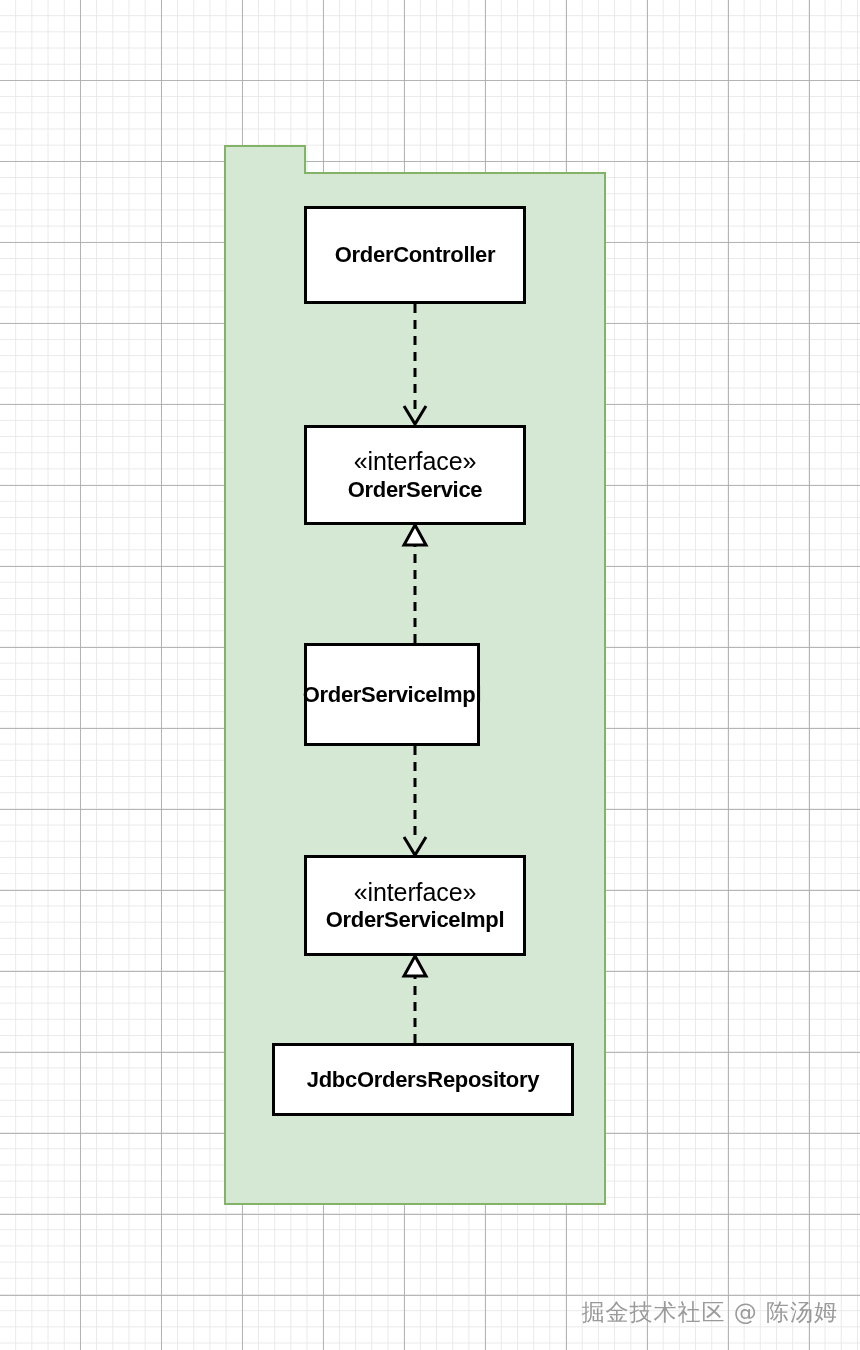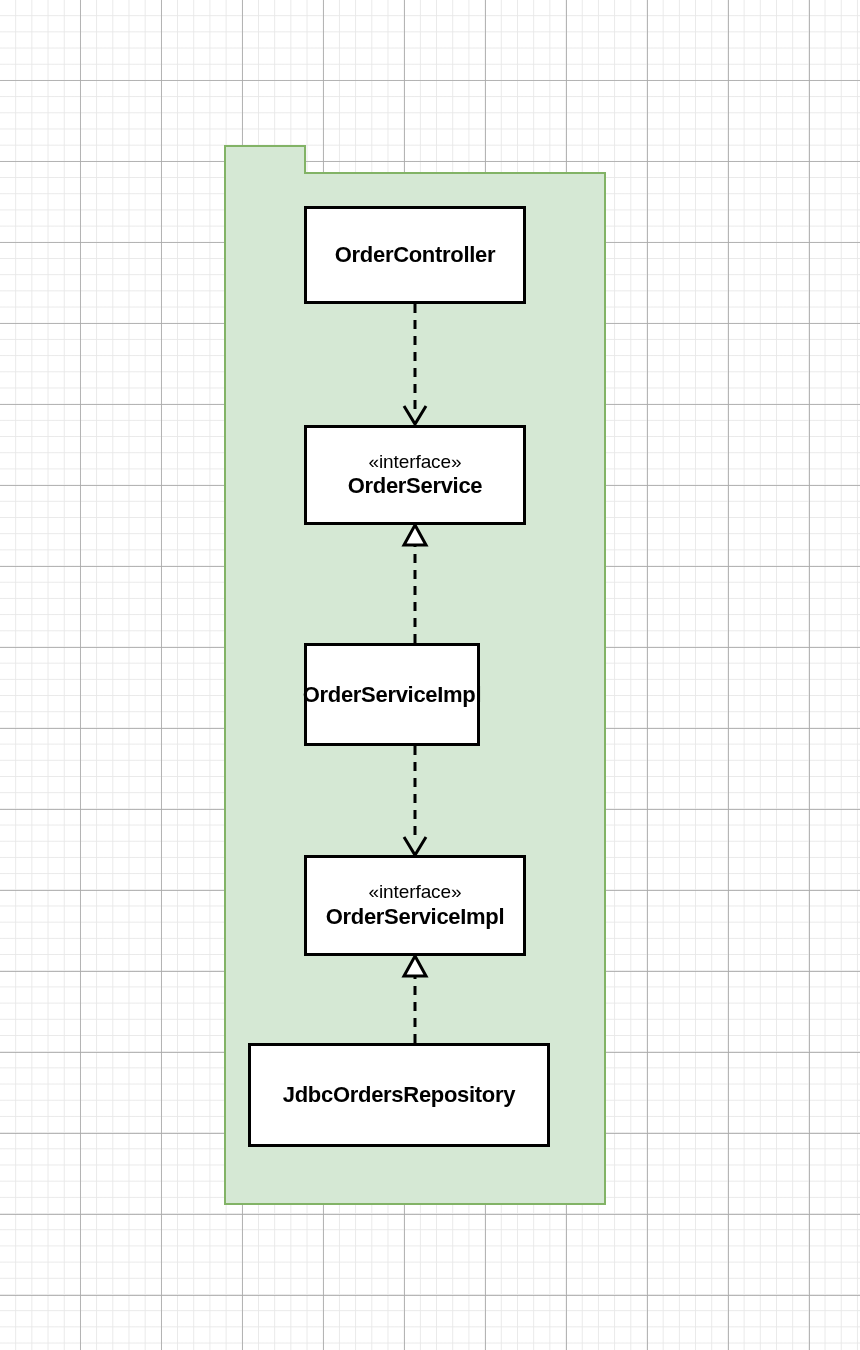--- a/index.html
+++ b/index.html
@@ -66,37 +66,37 @@
     border: 3px solid #000000;
     display: flex;
     flex-direction: column;
     align-items: center;
     justify-content: center;
     z-index: 5;
     text-align: center;
     line-height: 1.18;
   }
   .uml-stereotype {
-    font-size: 19px;
+    font-size: 25px;
     font-weight: 400;
     color: #000000;
     letter-spacing: -0.1px;
   }
   .uml-name {
     font-size: 22px;
     font-weight: bold;
     color: #000000;
     letter-spacing: -0.3px;
   }
 
   #box-order-controller      { left: 304px; top: 206px;  width: 222px; height: 98px; }
   #box-order-service         { left: 304px; top: 425px;  width: 222px; height: 100px; }
   #box-order-service-impl    { left: 304px; top: 643px;  width: 176px; height: 103px; }
   #box-order-repository      { left: 304px; top: 855px;  width: 222px; height: 101px; }
-  #box-jdbc-orders-repository{ left: 248px; top: 1043px; width: 302px; height: 104px; }
+  #box-jdbc-orders-repository{ left: 272px; top: 1043px; width: 302px; height: 73px; }
 
   
   #connectors {
     position: absolute;
     left: 0;
     top: 0;
     width: 860px;
     height: 1350px;
     z-index: 4;
     pointer-events: none;
@@ -179,14 +179,15 @@
 
   <div class="uml-box" id="box-order-repository">
     <div class="uml-stereotype">«interface»</div>
     <div class="uml-name">OrderServiceImpl</div>
   </div>
 
   <div class="uml-box" id="box-jdbc-orders-repository">
     <div class="uml-name">JdbcOrdersRepository</div>
   </div>
 
+  <div id="watermark">掘金技术社区 @ 陈汤姆</div>
 
 </div>
 
 </body></html>

